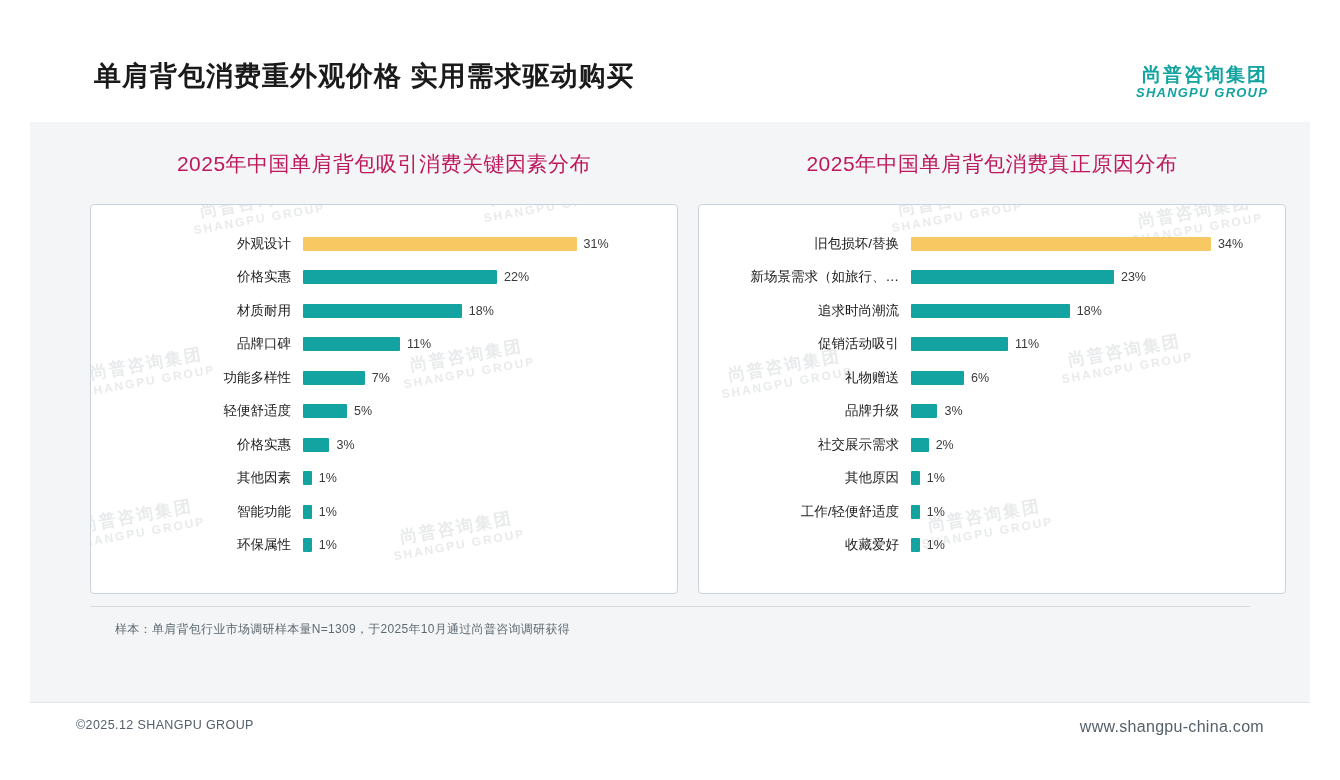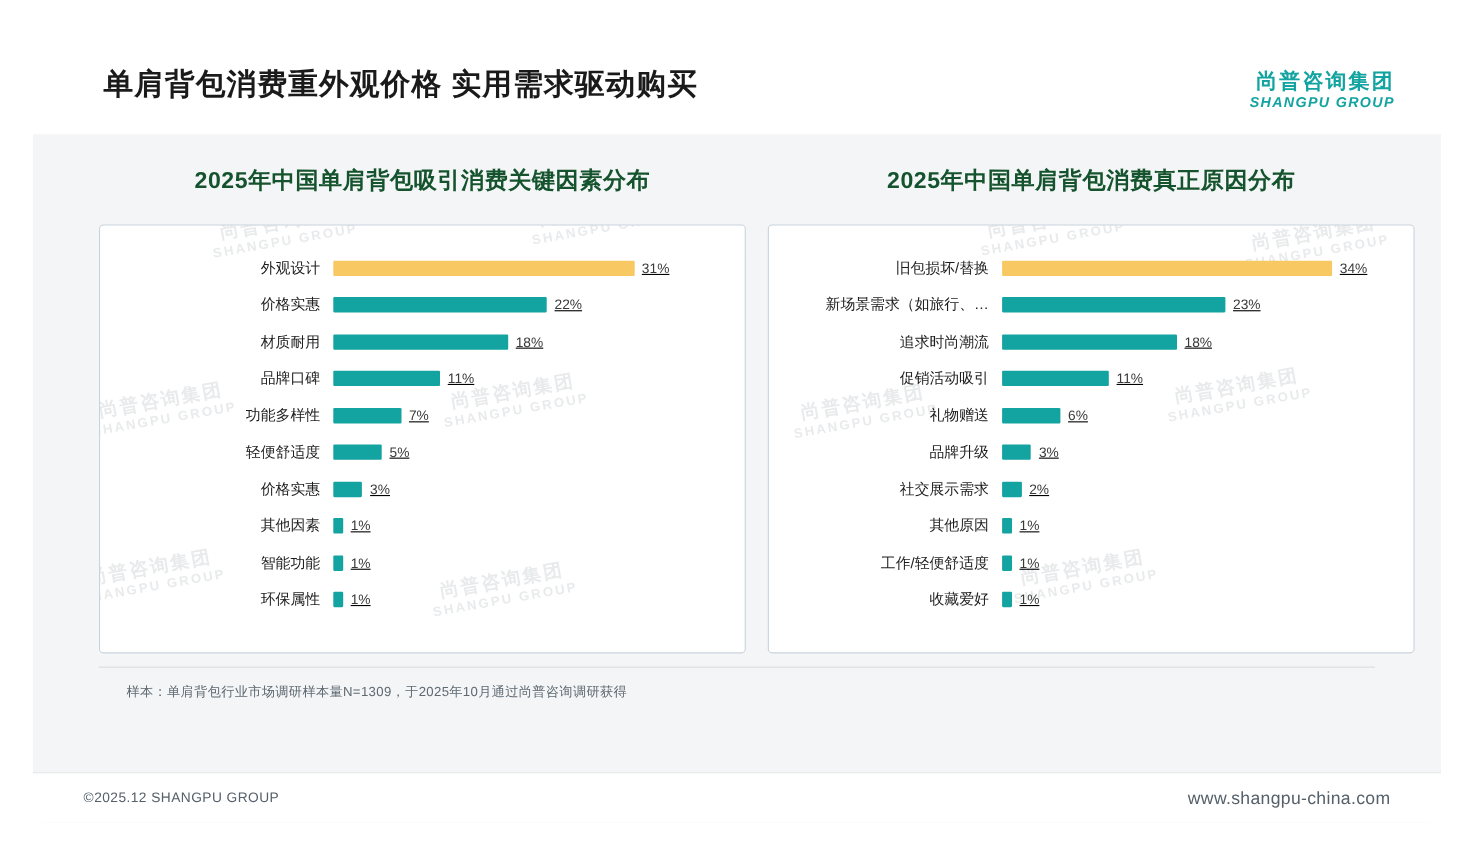--- a/index.html
+++ b/index.html
@@ -52,22 +52,22 @@
   }
   
   .panel {
     position: absolute;
     top: 120px;
   }
   .panel-left  { left: 60px;  width: 588px; }
   .panel-right { left: 668px; width: 588px; }
   .panel-title {
     font-size: 21px;
-    font-weight: bold;
-    color: #14532d;
+    font-weight: normal;
+    color: #be185d;
     text-align: center;
     letter-spacing: 0.5px;
     white-space: nowrap;
   }
   .chart-box {
     position: relative;
     margin-top: 26px;
     height: 390px;
     background: #ffffff;
     border: 1px solid #c9d3dd;
@@ -105,21 +105,20 @@
     padding-right: 12px;
     font-size: 13.5px;
     color: #1c1c1c;
     white-space: nowrap;
     overflow: hidden;
   }
   .bar-wrap {
     flex: 1;
     display: flex;
     align-items: flex-end;
-    text-decoration: underline;
   }
   .bar {
     height: 14px;
     background: #13A3A0;
     border-radius: 1px;
   }
   .bar.highlight { background: #F8C963; }
   .bar-val {
     font-size: 12.5px;
     color: #3a3a3a;

